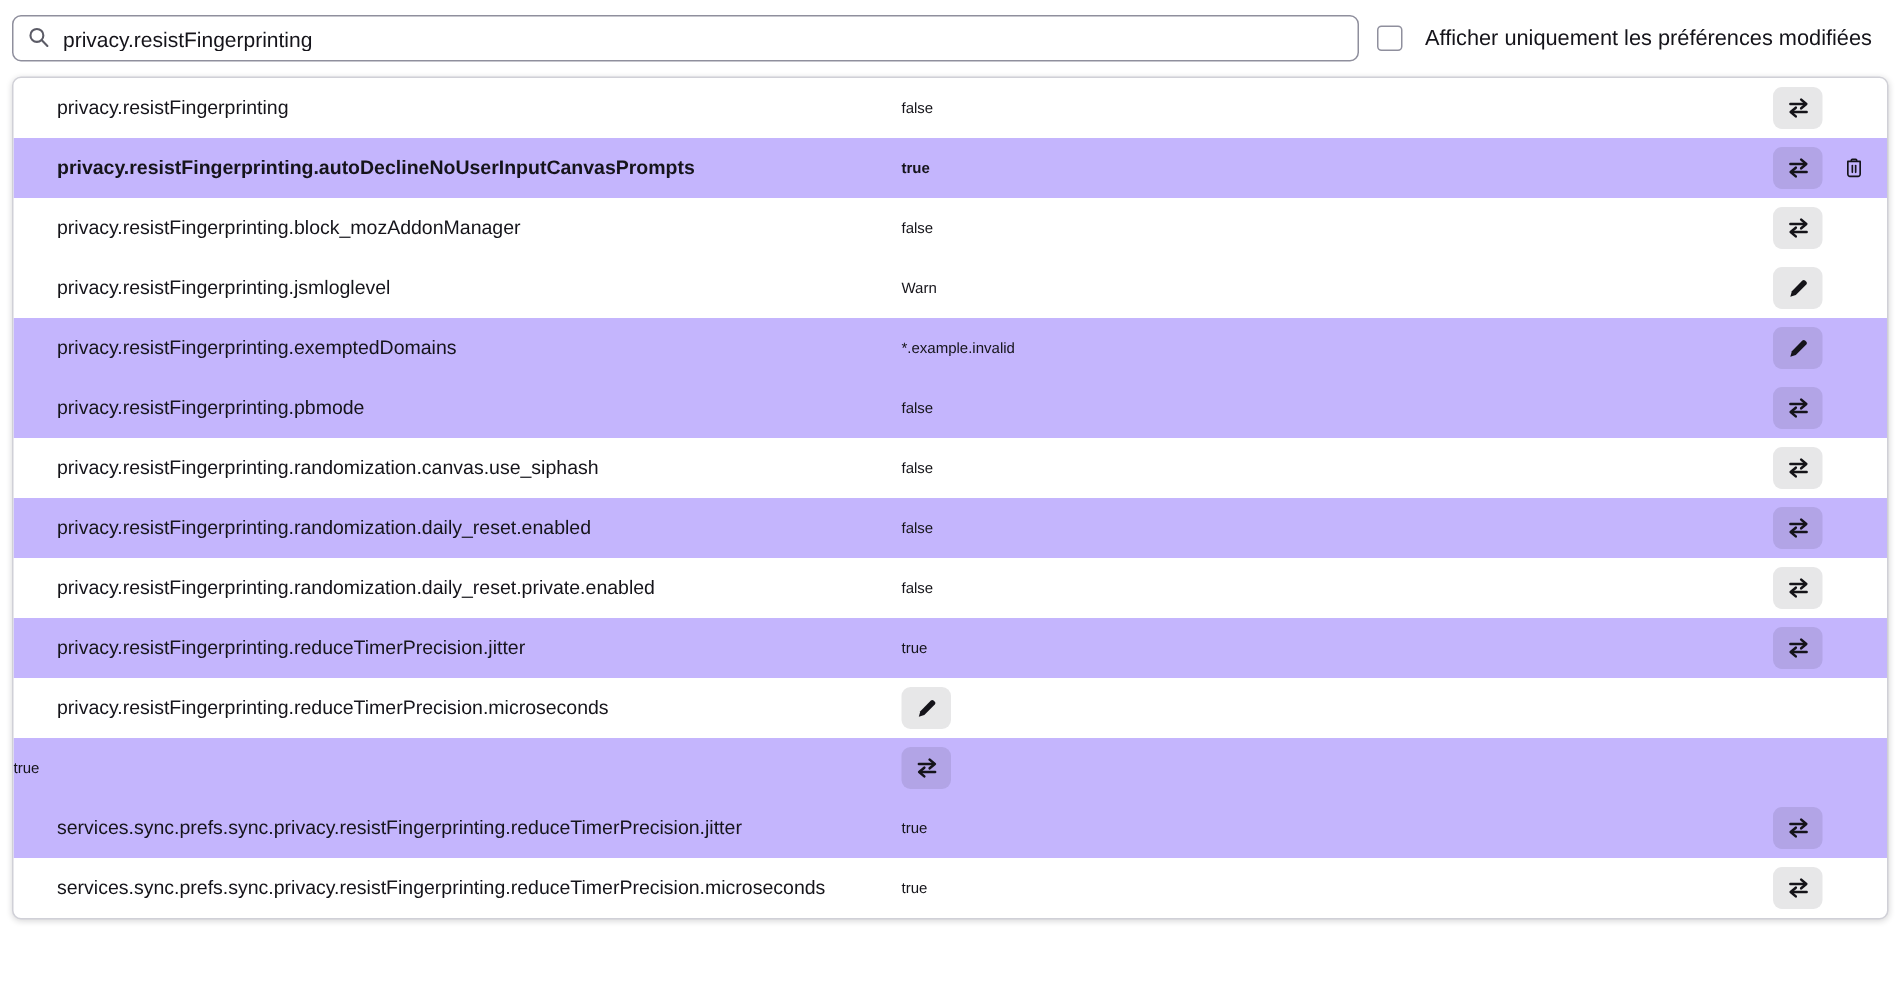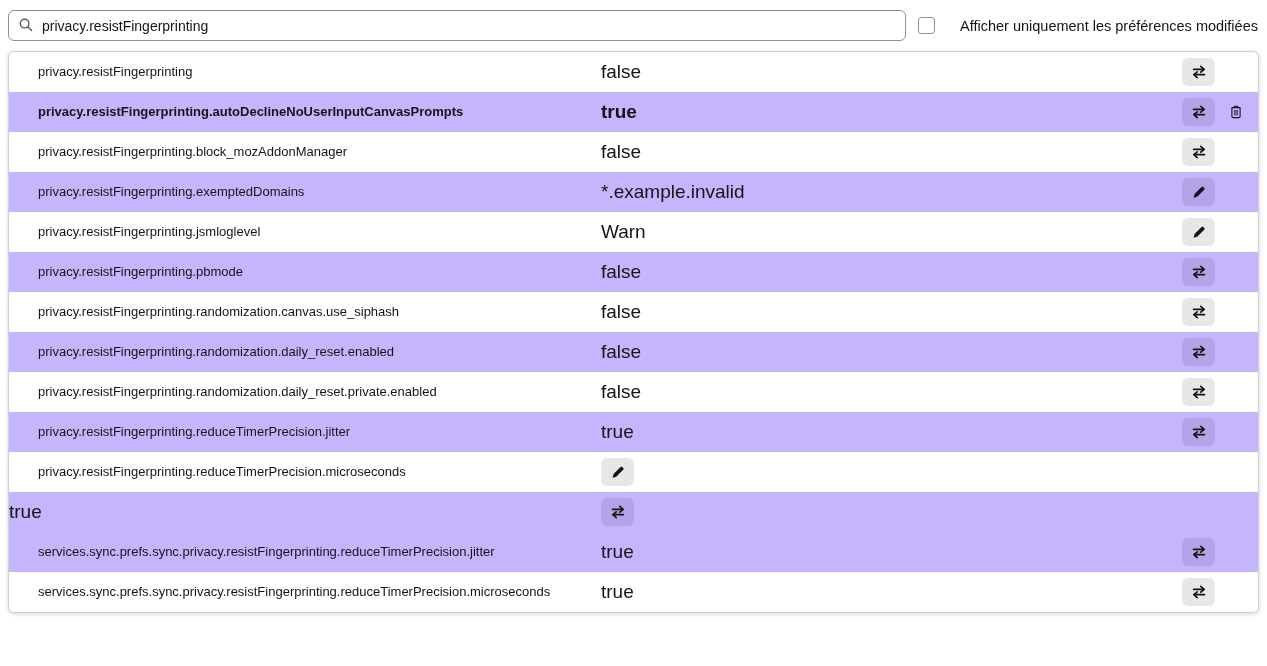--- a/index.html
+++ b/index.html
@@ -30,21 +30,21 @@
     color: #15141a;
     background: #fff;
     outline: none;
   }
   .search-icon {
     position: absolute; left: 10px; top: 7px;
     width: 16px; height: 16px;
     pointer-events: none;
   }
   .filter-wrap {
-    display: flex; align-items: center; gap: 25px;
+    display: flex; align-items: center; gap: 15px;
     font-size: 14.5px;
     white-space: nowrap;
   }
   .filter-checkbox {
     appearance: none; -webkit-appearance: none;
     width: 17px; height: 17px;
     border: 1.5px solid #8f8f9d;
     border-radius: 3px;
     background: #fff;
     margin: 0;
@@ -68,21 +68,21 @@
   }
   .row.striped { background: #c4b5fd; }
   .row.modified { font-weight: bold; }
   .pref-name {
     padding: 3px 12px 3px 29px;
     font-size: 13px;
     line-height: 1.25;
     overflow-wrap: anywhere;
   }
   .pref-value {
-    font-size: 19px;
+    font-size: 10px;
     overflow-wrap: anywhere;
   }
   .actions {
     display: flex; align-items: center; gap: 8px;
     padding-right: 8px;
   }
   .iconbtn {
     width: 33px; height: 28px;
     border: none;
     border-radius: 6px;
@@ -170,142 +170,142 @@
           <path d="M2.6 5.3 H11.6" fill="none" stroke="#15141a" stroke-width="1.7" stroke-linecap="round"></path>
           <path d="M9.8 2.4 L13.2 5.3 L9.8 8.2" fill="none" stroke="#15141a" stroke-width="1.7" stroke-linecap="round" stroke-linejoin="round"></path>
           <path d="M13.4 10.7 H4.4" fill="none" stroke="#15141a" stroke-width="1.7" stroke-linecap="round"></path>
           <path d="M6.2 7.8 L2.8 10.7 L6.2 13.6" fill="none" stroke="#15141a" stroke-width="1.7" stroke-linecap="round" stroke-linejoin="round"></path>
         </svg>
       </button>
 
     </div>
   </div>
 
+  <div class="row">
+    <div class="pref-name">privacy.resistFingerprinting.jsmloglevel</div>
+    <div class="pref-value">Warn</div>
+    <div class="actions">
+
+      <button class="iconbtn" title="">
+        <svg class="icon-svg" width="15" height="15" viewBox="0 0 16 16">
+          <path d="M11.3 2.2 a1.35 1.35 0 0 1 1.9 0 l0.9 0.9 a1.35 1.35 0 0 1 0 1.9 L6.6 12.5 L2.7 13.6 L3.8 9.7 Z" fill="#15141a"></path>
+        </svg>
+      </button>
+
+    </div>
+  </div>
+
   <div class="row striped">
     <div class="pref-name">privacy.resistFingerprinting.exemptedDomains</div>
     <div class="pref-value">*.example.invalid</div>
     <div class="actions">
 
       <button class="iconbtn" title="">
         <svg class="icon-svg" width="15" height="15" viewBox="0 0 16 16">
           <path d="M11.3 2.2 a1.35 1.35 0 0 1 1.9 0 l0.9 0.9 a1.35 1.35 0 0 1 0 1.9 L6.6 12.5 L2.7 13.6 L3.8 9.7 Z" fill="#15141a"></path>
         </svg>
       </button>
 
     </div>
   </div>
 
-  <div class="row">
-    <div class="pref-name">privacy.resistFingerprinting.jsmloglevel</div>
-    <div class="pref-value">Warn</div>
+  <div class="row striped">
+    <div class="pref-name">privacy.resistFingerprinting.pbmode</div>
+    <div class="pref-value">false</div>
+    <div class="actions">
+      <button class="iconbtn" title="">
+        <svg class="icon-svg" width="16" height="16" viewBox="0 0 16 16">
+          <path d="M2.6 5.3 H11.6" fill="none" stroke="#15141a" stroke-width="1.7" stroke-linecap="round"></path>
+          <path d="M9.8 2.4 L13.2 5.3 L9.8 8.2" fill="none" stroke="#15141a" stroke-width="1.7" stroke-linecap="round" stroke-linejoin="round"></path>
+          <path d="M13.4 10.7 H4.4" fill="none" stroke="#15141a" stroke-width="1.7" stroke-linecap="round"></path>
+          <path d="M6.2 7.8 L2.8 10.7 L6.2 13.6" fill="none" stroke="#15141a" stroke-width="1.7" stroke-linecap="round" stroke-linejoin="round"></path>
+        </svg>
+      </button>
+
+    </div>
+  </div>
+
+  <div class="row">
+    <div class="pref-name">privacy.resistFingerprinting.randomization.canvas.use_siphash</div>
+    <div class="pref-value">false</div>
+    <div class="actions">
+      <button class="iconbtn" title="">
+        <svg class="icon-svg" width="16" height="16" viewBox="0 0 16 16">
+          <path d="M2.6 5.3 H11.6" fill="none" stroke="#15141a" stroke-width="1.7" stroke-linecap="round"></path>
+          <path d="M9.8 2.4 L13.2 5.3 L9.8 8.2" fill="none" stroke="#15141a" stroke-width="1.7" stroke-linecap="round" stroke-linejoin="round"></path>
+          <path d="M13.4 10.7 H4.4" fill="none" stroke="#15141a" stroke-width="1.7" stroke-linecap="round"></path>
+          <path d="M6.2 7.8 L2.8 10.7 L6.2 13.6" fill="none" stroke="#15141a" stroke-width="1.7" stroke-linecap="round" stroke-linejoin="round"></path>
+        </svg>
+      </button>
+
+    </div>
+  </div>
+
+  <div class="row striped">
+    <div class="pref-name">privacy.resistFingerprinting.randomization.daily_reset.enabled</div>
+    <div class="pref-value">false</div>
+    <div class="actions">
+      <button class="iconbtn" title="">
+        <svg class="icon-svg" width="16" height="16" viewBox="0 0 16 16">
+          <path d="M2.6 5.3 H11.6" fill="none" stroke="#15141a" stroke-width="1.7" stroke-linecap="round"></path>
+          <path d="M9.8 2.4 L13.2 5.3 L9.8 8.2" fill="none" stroke="#15141a" stroke-width="1.7" stroke-linecap="round" stroke-linejoin="round"></path>
+          <path d="M13.4 10.7 H4.4" fill="none" stroke="#15141a" stroke-width="1.7" stroke-linecap="round"></path>
+          <path d="M6.2 7.8 L2.8 10.7 L6.2 13.6" fill="none" stroke="#15141a" stroke-width="1.7" stroke-linecap="round" stroke-linejoin="round"></path>
+        </svg>
+      </button>
+
+    </div>
+  </div>
+
+  <div class="row">
+    <div class="pref-name">privacy.resistFingerprinting.randomization.daily_reset.private.enabled</div>
+    <div class="pref-value">false</div>
+    <div class="actions">
+      <button class="iconbtn" title="">
+        <svg class="icon-svg" width="16" height="16" viewBox="0 0 16 16">
+          <path d="M2.6 5.3 H11.6" fill="none" stroke="#15141a" stroke-width="1.7" stroke-linecap="round"></path>
+          <path d="M9.8 2.4 L13.2 5.3 L9.8 8.2" fill="none" stroke="#15141a" stroke-width="1.7" stroke-linecap="round" stroke-linejoin="round"></path>
+          <path d="M13.4 10.7 H4.4" fill="none" stroke="#15141a" stroke-width="1.7" stroke-linecap="round"></path>
+          <path d="M6.2 7.8 L2.8 10.7 L6.2 13.6" fill="none" stroke="#15141a" stroke-width="1.7" stroke-linecap="round" stroke-linejoin="round"></path>
+        </svg>
+      </button>
+
+    </div>
+  </div>
+
+  <div class="row striped">
+    <div class="pref-name">privacy.resistFingerprinting.reduceTimerPrecision.jitter</div>
+    <div class="pref-value">true</div>
+    <div class="actions">
+      <button class="iconbtn" title="">
+        <svg class="icon-svg" width="16" height="16" viewBox="0 0 16 16">
+          <path d="M2.6 5.3 H11.6" fill="none" stroke="#15141a" stroke-width="1.7" stroke-linecap="round"></path>
+          <path d="M9.8 2.4 L13.2 5.3 L9.8 8.2" fill="none" stroke="#15141a" stroke-width="1.7" stroke-linecap="round" stroke-linejoin="round"></path>
+          <path d="M13.4 10.7 H4.4" fill="none" stroke="#15141a" stroke-width="1.7" stroke-linecap="round"></path>
+          <path d="M6.2 7.8 L2.8 10.7 L6.2 13.6" fill="none" stroke="#15141a" stroke-width="1.7" stroke-linecap="round" stroke-linejoin="round"></path>
+        </svg>
+      </button>
+
+    </div>
+  </div>
+
+  <div class="row">
+    <div class="pref-name">privacy.resistFingerprinting.reduceTimerPrecision.microseconds</div>
     <div class="actions">
 
       <button class="iconbtn" title="">
         <svg class="icon-svg" width="15" height="15" viewBox="0 0 16 16">
           <path d="M11.3 2.2 a1.35 1.35 0 0 1 1.9 0 l0.9 0.9 a1.35 1.35 0 0 1 0 1.9 L6.6 12.5 L2.7 13.6 L3.8 9.7 Z" fill="#15141a"></path>
         </svg>
       </button>
 
     </div>
   </div>
 
   <div class="row striped">
-    <div class="pref-name">privacy.resistFingerprinting.pbmode</div>
-    <div class="pref-value">false</div>
-    <div class="actions">
-      <button class="iconbtn" title="">
-        <svg class="icon-svg" width="16" height="16" viewBox="0 0 16 16">
-          <path d="M2.6 5.3 H11.6" fill="none" stroke="#15141a" stroke-width="1.7" stroke-linecap="round"></path>
-          <path d="M9.8 2.4 L13.2 5.3 L9.8 8.2" fill="none" stroke="#15141a" stroke-width="1.7" stroke-linecap="round" stroke-linejoin="round"></path>
-          <path d="M13.4 10.7 H4.4" fill="none" stroke="#15141a" stroke-width="1.7" stroke-linecap="round"></path>
-          <path d="M6.2 7.8 L2.8 10.7 L6.2 13.6" fill="none" stroke="#15141a" stroke-width="1.7" stroke-linecap="round" stroke-linejoin="round"></path>
-        </svg>
-      </button>
-
-    </div>
-  </div>
-
-  <div class="row">
-    <div class="pref-name">privacy.resistFingerprinting.randomization.canvas.use_siphash</div>
-    <div class="pref-value">false</div>
-    <div class="actions">
-      <button class="iconbtn" title="">
-        <svg class="icon-svg" width="16" height="16" viewBox="0 0 16 16">
-          <path d="M2.6 5.3 H11.6" fill="none" stroke="#15141a" stroke-width="1.7" stroke-linecap="round"></path>
-          <path d="M9.8 2.4 L13.2 5.3 L9.8 8.2" fill="none" stroke="#15141a" stroke-width="1.7" stroke-linecap="round" stroke-linejoin="round"></path>
-          <path d="M13.4 10.7 H4.4" fill="none" stroke="#15141a" stroke-width="1.7" stroke-linecap="round"></path>
-          <path d="M6.2 7.8 L2.8 10.7 L6.2 13.6" fill="none" stroke="#15141a" stroke-width="1.7" stroke-linecap="round" stroke-linejoin="round"></path>
-        </svg>
-      </button>
-
-    </div>
-  </div>
-
-  <div class="row striped">
-    <div class="pref-name">privacy.resistFingerprinting.randomization.daily_reset.enabled</div>
-    <div class="pref-value">false</div>
-    <div class="actions">
-      <button class="iconbtn" title="">
-        <svg class="icon-svg" width="16" height="16" viewBox="0 0 16 16">
-          <path d="M2.6 5.3 H11.6" fill="none" stroke="#15141a" stroke-width="1.7" stroke-linecap="round"></path>
-          <path d="M9.8 2.4 L13.2 5.3 L9.8 8.2" fill="none" stroke="#15141a" stroke-width="1.7" stroke-linecap="round" stroke-linejoin="round"></path>
-          <path d="M13.4 10.7 H4.4" fill="none" stroke="#15141a" stroke-width="1.7" stroke-linecap="round"></path>
-          <path d="M6.2 7.8 L2.8 10.7 L6.2 13.6" fill="none" stroke="#15141a" stroke-width="1.7" stroke-linecap="round" stroke-linejoin="round"></path>
-        </svg>
-      </button>
-
-    </div>
-  </div>
-
-  <div class="row">
-    <div class="pref-name">privacy.resistFingerprinting.randomization.daily_reset.private.enabled</div>
-    <div class="pref-value">false</div>
-    <div class="actions">
-      <button class="iconbtn" title="">
-        <svg class="icon-svg" width="16" height="16" viewBox="0 0 16 16">
-          <path d="M2.6 5.3 H11.6" fill="none" stroke="#15141a" stroke-width="1.7" stroke-linecap="round"></path>
-          <path d="M9.8 2.4 L13.2 5.3 L9.8 8.2" fill="none" stroke="#15141a" stroke-width="1.7" stroke-linecap="round" stroke-linejoin="round"></path>
-          <path d="M13.4 10.7 H4.4" fill="none" stroke="#15141a" stroke-width="1.7" stroke-linecap="round"></path>
-          <path d="M6.2 7.8 L2.8 10.7 L6.2 13.6" fill="none" stroke="#15141a" stroke-width="1.7" stroke-linecap="round" stroke-linejoin="round"></path>
-        </svg>
-      </button>
-
-    </div>
-  </div>
-
-  <div class="row striped">
-    <div class="pref-name">privacy.resistFingerprinting.reduceTimerPrecision.jitter</div>
-    <div class="pref-value">true</div>
-    <div class="actions">
-      <button class="iconbtn" title="">
-        <svg class="icon-svg" width="16" height="16" viewBox="0 0 16 16">
-          <path d="M2.6 5.3 H11.6" fill="none" stroke="#15141a" stroke-width="1.7" stroke-linecap="round"></path>
-          <path d="M9.8 2.4 L13.2 5.3 L9.8 8.2" fill="none" stroke="#15141a" stroke-width="1.7" stroke-linecap="round" stroke-linejoin="round"></path>
-          <path d="M13.4 10.7 H4.4" fill="none" stroke="#15141a" stroke-width="1.7" stroke-linecap="round"></path>
-          <path d="M6.2 7.8 L2.8 10.7 L6.2 13.6" fill="none" stroke="#15141a" stroke-width="1.7" stroke-linecap="round" stroke-linejoin="round"></path>
-        </svg>
-      </button>
-
-    </div>
-  </div>
-
-  <div class="row">
-    <div class="pref-name">privacy.resistFingerprinting.reduceTimerPrecision.microseconds</div>
-    <div class="actions">
-
-      <button class="iconbtn" title="">
-        <svg class="icon-svg" width="15" height="15" viewBox="0 0 16 16">
-          <path d="M11.3 2.2 a1.35 1.35 0 0 1 1.9 0 l0.9 0.9 a1.35 1.35 0 0 1 0 1.9 L6.6 12.5 L2.7 13.6 L3.8 9.7 Z" fill="#15141a"></path>
-        </svg>
-      </button>
-
-    </div>
-  </div>
-
-  <div class="row striped">
     <div class="pref-value">true</div>
     <div class="actions">
       <button class="iconbtn" title="">
         <svg class="icon-svg" width="16" height="16" viewBox="0 0 16 16">
           <path d="M2.6 5.3 H11.6" fill="none" stroke="#15141a" stroke-width="1.7" stroke-linecap="round"></path>
           <path d="M9.8 2.4 L13.2 5.3 L9.8 8.2" fill="none" stroke="#15141a" stroke-width="1.7" stroke-linecap="round" stroke-linejoin="round"></path>
           <path d="M13.4 10.7 H4.4" fill="none" stroke="#15141a" stroke-width="1.7" stroke-linecap="round"></path>
           <path d="M6.2 7.8 L2.8 10.7 L6.2 13.6" fill="none" stroke="#15141a" stroke-width="1.7" stroke-linecap="round" stroke-linejoin="round"></path>
         </svg>
       </button>

